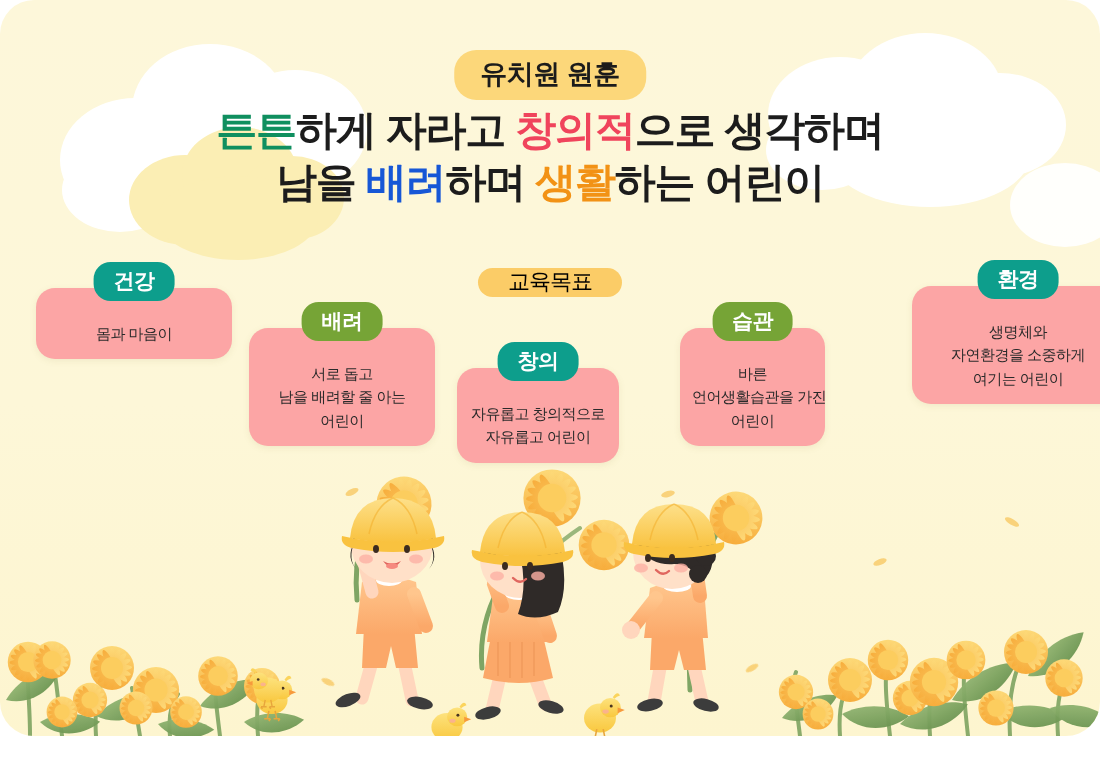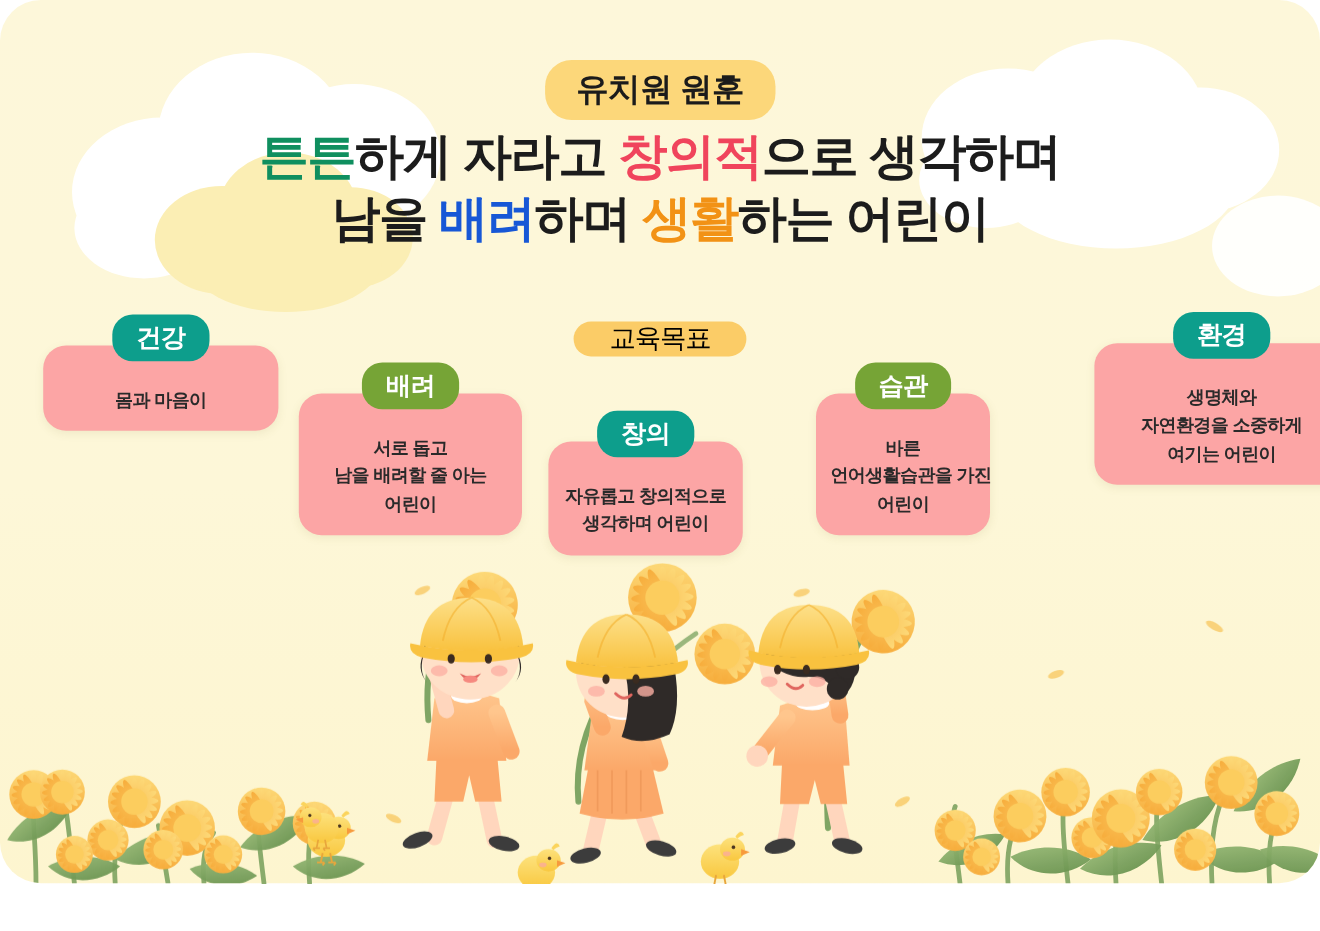--- a/index.html
+++ b/index.html
@@ -113,21 +113,21 @@
   }
   .card-badge span {
     font-size: 21px;
     font-weight: 800;
     color: #ffffff;
     letter-spacing: -0.6px;
   }
   .card-body {
     padding: 34px 12px 14px;
     font-size: 15px;
-    font-weight: 700;
+    font-weight: 400;
     color: #2a2a2a;
     line-height: 1.55;
     letter-spacing: -0.5px;
   }
   .card-body div { white-space: nowrap; }
 
   
   #card-0 { left: 36px;  top: 288px; width: 196px; }
   #card-1 { left: 249px; top: 328px; width: 186px; }
   #card-2 { left: 457px; top: 368px; width: 162px; }
@@ -519,21 +519,21 @@
       <div>어린이</div>
     </div>
   </div>
 
   <div class="card" id="card-2">
     <div class="card-badge" style="background:#0d9e8c">
       <span>창의</span>
     </div>
     <div class="card-body">
       <div>자유롭고 창의적으로</div>
-      <div>생각하며 어린이</div>
+      <div>자유롭고 어린이</div>
     </div>
   </div>
 
   <div class="card" id="card-3">
     <div class="card-badge" style="background:#76a436">
       <span>습관</span>
     </div>
     <div class="card-body">
       <div>바른</div>
       <div>언어생활습관을 가진</div>

